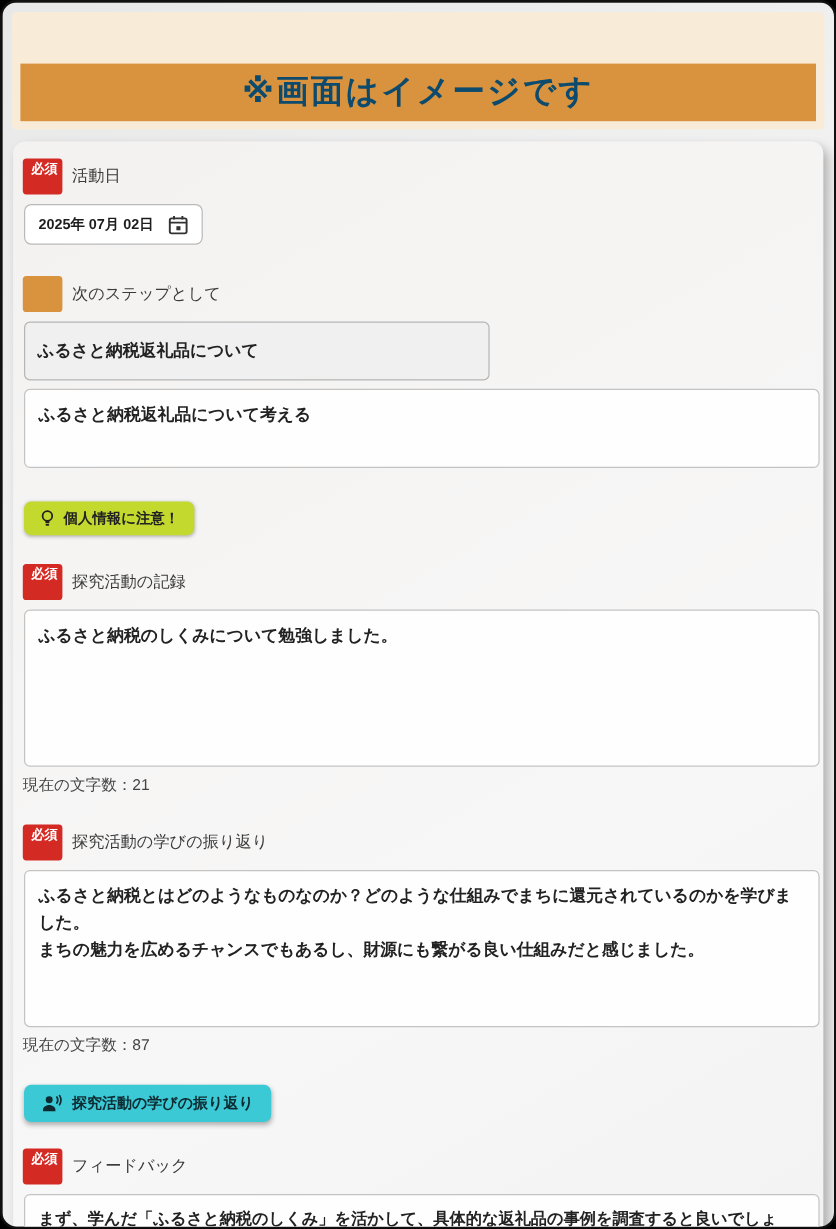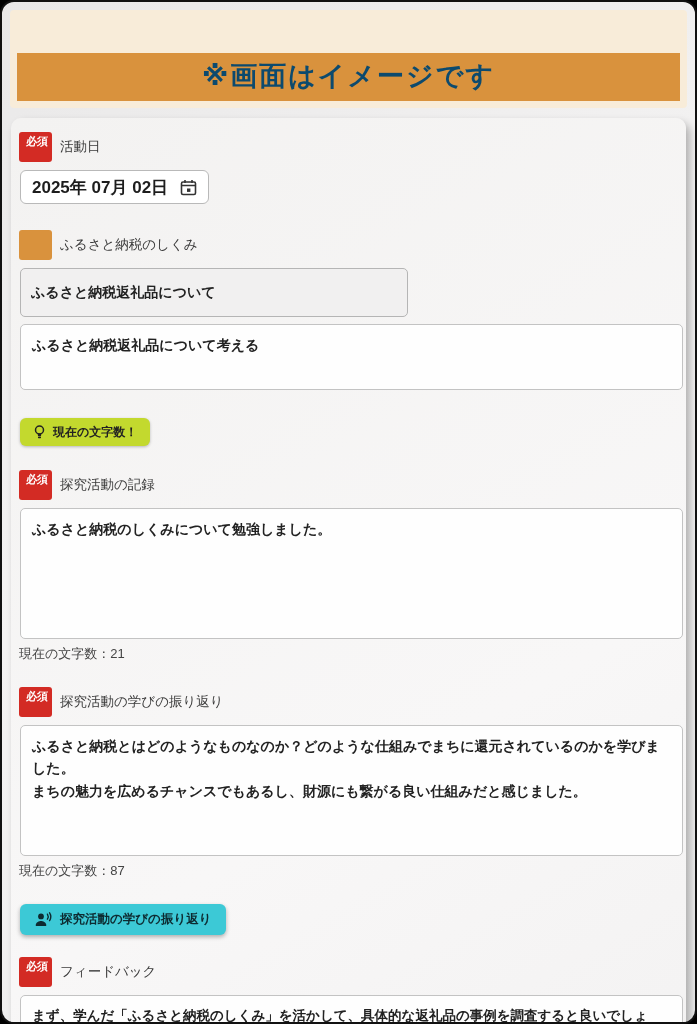--- a/index.html
+++ b/index.html
@@ -48,21 +48,21 @@
     border-radius:3px;padding:0 4px;
   }
   .badge.required{background:#d32b24;}
   .badge.orange{background:#d9923d;width:33px;}
   .field-label{font-size:13.5px;color:#3a3a3a;font-weight:500;}
 
   .date-input{
     display:inline-flex;align-items:center;gap:12px;
     background:#fff;border:1px solid #b9b9b9;border-radius:6px;
     padding:6px 11px;height:34px;
-    font-size:17px;font-weight:bold;color:#1d1d1d;
+    font-size:12px;font-weight:bold;color:#1d1d1d;
     margin-left:1px;
   }
   .text-input{
     display:block;width:388px;height:49px;
     background:#f1f0f0;border:1px solid #b5b5b5;border-radius:5px;
     font:inherit;font-size:14px;font-weight:bold;color:#222;
     padding:6px 10px;margin:0 0 7px 1px;
   }
   textarea.box, .feedback-box{
     display:block;width:663px;
@@ -132,36 +132,36 @@
           <rect x="7" y="9.5" width="3.4" height="3.4" fill="#333"></rect>
         </svg>
       </span>
     </div>
 
     <div class="spacer-lg"></div>
 
     
     <div class="label-row">
       <span class="badge orange"></span>
-      <span class="field-label">ふるさと納税のしくみ</span>
+      <span class="field-label">次のステップとして</span>
     </div>
     <input class="text-input" type="text" value="ふるさと納税返礼品について" style="">
     <textarea class="box small" style="">ふるさと納税返礼品について考える</textarea>
 
     
     <div>
       <button class="privacy-btn">
         <span class="icon">
           <svg width="13" height="15" viewBox="0 0 13 15">
             <circle cx="6.5" cy="5" r="4" fill="none" stroke="#222" stroke-width="1.5"></circle>
             <path d="M4.7 8.5 L8.3 8.5 L8 11 L5 11 Z" fill="#222"></path>
             <rect x="5" y="11.6" width="3" height="1.6" rx="0.6" fill="#222"></rect>
           </svg>
         </span>
-        <span>現在の文字数！</span>
+        <span>個人情報に注意！</span>
       </button>
     </div>
 
     
     <div class="label-row">
       <span class="badge required">必須</span>
       <span class="field-label">探究活動の記録</span>
     </div>
     <textarea class="box tall" style="">ふるさと納税のしくみについて勉強しました。</textarea>
     <div class="char-count">現在の文字数：21</div>

